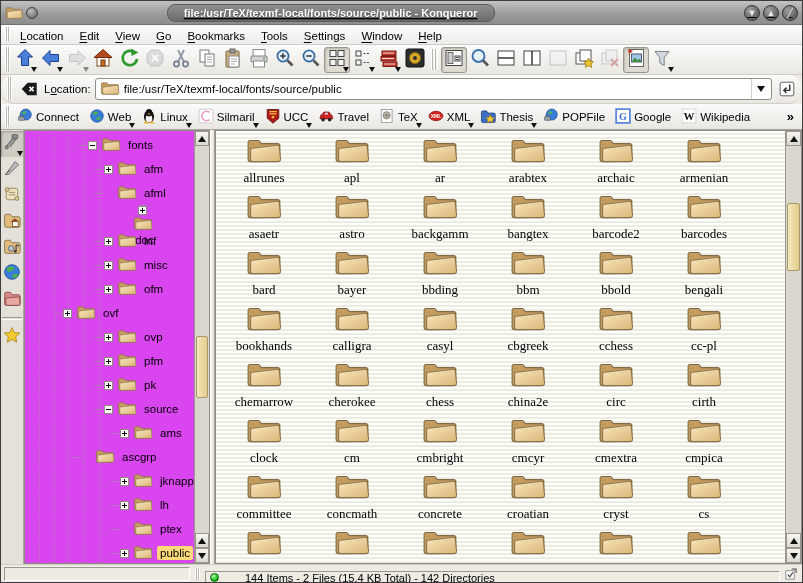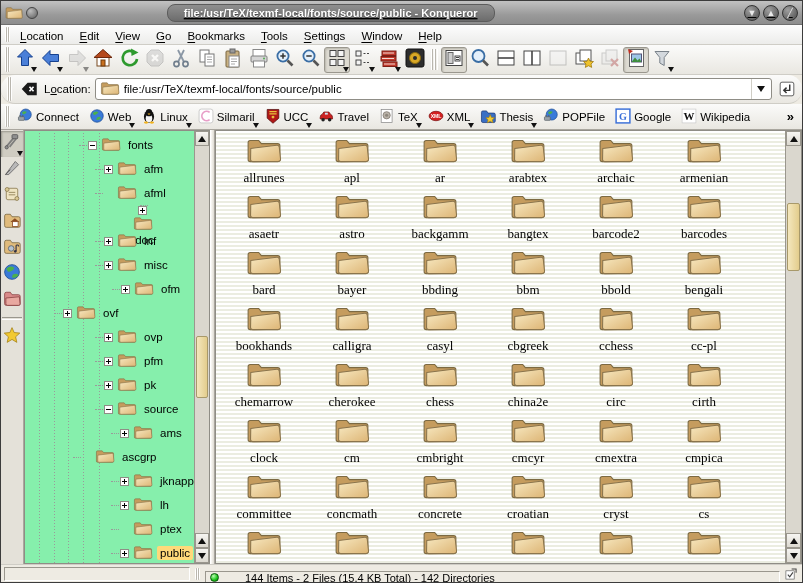--- a/index.html
+++ b/index.html
@@ -45,21 +45,21 @@
   .overflow{margin-left:auto;font-size:13px;font-weight:bold;padding:0 6px;cursor:pointer;}
 
   
   .content{flex:1;display:flex;min-height:0;}
   .sidestrip{width:23px;background:#e4e1d9;border-right:1px solid #aaa79e;display:flex;flex-direction:column;align-items:center;padding-top:1px;flex:0 0 auto;}
   .sbtn{width:22px;height:26px;display:flex;align-items:center;justify-content:center;position:relative;cursor:pointer;}
   .sbtn.active{background:#cfccc2;box-shadow:inset 1px 1px 2px #9a978e;}
   .sbtn .dd{position:absolute;right:0;bottom:1px;width:0;height:0;border-left:3.5px solid transparent;border-right:3.5px solid transparent;border-top:5px solid #111;}
   .sdivider{width:20px;height:3px;margin:4px 0;border-top:1px solid #9a978e;border-bottom:1px solid #fff;}
 
-  .treepanel{width:186px;background:#86efac;border:1px solid #8f8d86;position:relative;flex:0 0 auto;overflow:hidden;}
+  .treepanel{width:186px;background:#d946ef;border:1px solid #8f8d86;position:relative;flex:0 0 auto;overflow:hidden;}
   .treerows{position:absolute;left:0;top:2px;right:15px;bottom:0;}
   .guide{position:absolute;top:0;bottom:0;width:1px;background:repeating-linear-gradient(180deg,#9a9a9a 0 1px,transparent 1px 3px);}
   .trow{height:24px;display:flex;align-items:center;position:relative;font-size:11.5px;color:#000;cursor:pointer;}
   .expander{width:9px;height:9px;border:1px solid #8f8d86;background:#fff;position:relative;flex:0 0 auto;margin-right:4px;}
   .expander:before,.expander:after{content:"";position:absolute;background:#000;}
   .expander:before{left:1px;right:1px;top:3px;height:1px;}
   .expander.plus:after{top:1px;bottom:1px;left:3px;width:1px;}
   .exp-spacer{width:13px;flex:0 0 auto;}
   .trow .ticon{margin-right:4px;flex:0 0 auto;}
   .trow .tlabel{padding:1px 3px;border-radius:2px;}
@@ -563,21 +563,21 @@
           </div>
           <div class="trow" style="padding-left: 70px;">
             <span class="stub"></span>
             <span class="expander plus"></span>
             <span class="ticon"><svg width="20" height="16" viewBox="0 0 34 28">
                 <path d="M2 7 Q2 5 4 5 H12 L14.5 8 H30 Q32 8 32 10 V23 Q32 25 30 25 H4 Q2 25 2 23 Z" fill="#c59c5e" stroke="#7c6a43"></path>
                 <path d="M4.5 12.5 L29 9.5 Q31 9.3 31.4 11.2 L32.6 22.5 Q32.8 24.5 30.8 24.7 L6.5 25 Q4.5 25 4.3 23 Z" fill="url(#gfold)" stroke="#8a744c"></path>
               </svg></span>
             <span class="tlabel">misc</span>
           </div>
-          <div class="trow" style="padding-left: 70px; margin-left: 17px;">
+          <div class="trow" style="padding-left: 70px;">
             <span class="stub"></span>
             <span class="expander plus"></span>
             <span class="ticon"><svg width="20" height="16" viewBox="0 0 34 28">
                 <path d="M2 7 Q2 5 4 5 H12 L14.5 8 H30 Q32 8 32 10 V23 Q32 25 30 25 H4 Q2 25 2 23 Z" fill="#c59c5e" stroke="#7c6a43"></path>
                 <path d="M4.5 12.5 L29 9.5 Q31 9.3 31.4 11.2 L32.6 22.5 Q32.8 24.5 30.8 24.7 L6.5 25 Q4.5 25 4.3 23 Z" fill="url(#gfold)" stroke="#8a744c"></path>
               </svg></span>
             <span class="tlabel">ofm</span>
           </div>
           <div class="trow" style="padding-left: 29px;">
             <span class="stub"></span>

